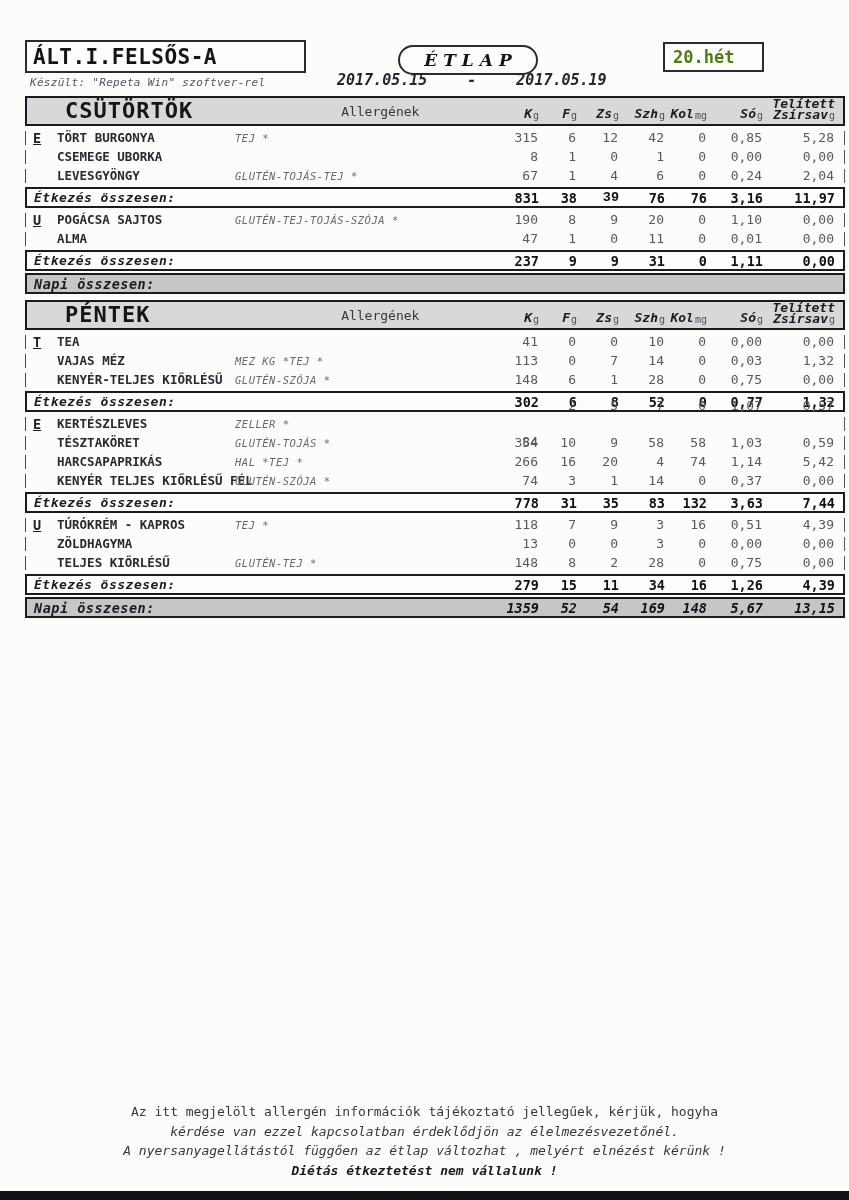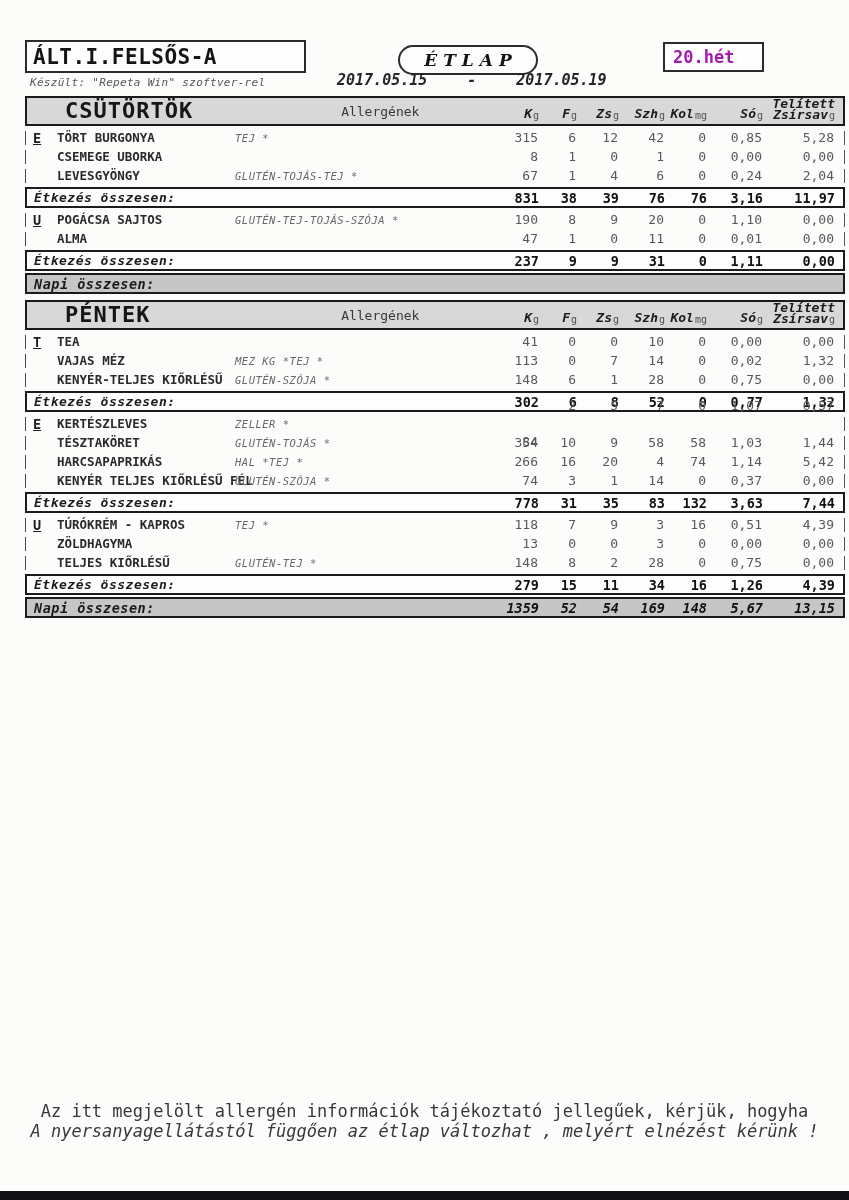--- a/index.html
+++ b/index.html
@@ -31,21 +31,21 @@
     border: 2.5px solid #2b2b2e; border-radius: 16px; background: #fdfdfd;
     display: flex; align-items: center; justify-content: center;
     font-family: "DejaVu Serif", "Liberation Serif", serif;
     font-size: 17px; font-weight: bold; font-style: italic;
     letter-spacing: 6px; color: #141417; padding-left: 6px;
   }
   .weekbox {
     position: absolute; left: 663px; top: 42px; width: 101px; height: 30px;
     border: 2px solid #2b2b2e; background: #fdfdfd;
     display: flex; align-items: center; padding-left: 8px;
-    font-size: 17px; font-weight: bold; color: #a21caf; white-space: nowrap;
+    font-size: 17px; font-weight: bold; color: #4d7c0f; white-space: nowrap;
   }
   .credit {
     position: absolute; left: 30px; top: 76px;
     font-size: 11px; font-style: italic; color: #55555a; letter-spacing: .3px; white-space: nowrap;
   }
   .dates {
     position: absolute; left: 337px; top: 71px;
     font-size: 15px; font-weight: bold; font-style: italic; color: #26262a;
     display: flex; white-space: nowrap;
   }
@@ -101,21 +101,21 @@
     color: #1b1b1e; letter-spacing: .5px; white-space: nowrap;
   }
   .total-row .ncell { font-weight: bold; font-size: 13.5px; color: #111114; }
   .day-total { background: #c6c6c6; margin-bottom: 6px; gap: 24px; }
   .day-total .ncell { font-style: italic; }
   .day-total .tlabel { font-size: 13.5px; }
 
   
   .footer {
     position: absolute; left: 0; top: 1102px; width: 100%;
-    text-align: center; font-size: 17px; color: #37373b; line-height: 19.5px;
+    text-align: center; font-size: 13px; color: #37373b; line-height: 19.5px;
   }
   .footer .l2, .footer .l3 { font-style: italic; }
   .footer .l4 { font-style: italic; font-weight: bold; color: #1a1a1d; }
   .scan-edge {
     position: absolute; left: 0; top: 1191px; width: 100%; height: 9px;
     background: #121214;
   }
 </style>
 </head>
 <body>
@@ -226,21 +226,21 @@
             <span class="ncell" style="width: 56px;">0,24</span>
             <span class="ncell" style="width: 72px;">2,04</span>
           </div>
           <span class="rpipe"></span>
         </div>
         <div class="total-row">
           <span class="tlabel">Étkezés összesen:</span>
           <div class="nums">
             <span class="ncell" style="width: 66px;">831</span>
             <span class="ncell" style="width: 38px;">38</span>
-            <span class="ncell" style="width: 42px;">39</span>
+            <span class="ncell" style="width: 42px; font-family: Liberation Mono, monospace;">39</span>
             <span class="ncell" style="width: 46px;">76</span>
             <span class="ncell" style="width: 42px;">76</span>
             <span class="ncell" style="width: 56px;">3,16</span>
             <span class="ncell" style="width: 72px;">11,97</span>
           </div>
         </div>
         <div class="item-row">
           <span class="lpipe"></span>
           <span class="code u">U</span>
           <span class="iname">POGÁCSA SAJTOS</span>
@@ -343,21 +343,21 @@
           <span class="lpipe"></span>
           <span class="code"></span>
           <span class="iname">VAJAS MÉZ</span>
           <span class="iallerg">MEZ KG *TEJ *</span>
           <div class="nums">
             <span class="ncell" style="width: 66px;">113</span>
             <span class="ncell" style="width: 38px;">0</span>
             <span class="ncell" style="width: 42px;">7</span>
             <span class="ncell" style="width: 46px;">14</span>
             <span class="ncell" style="width: 42px;">0</span>
-            <span class="ncell" style="width: 56px;">0,02</span>
+            <span class="ncell" style="width: 56px;">0,03</span>
             <span class="ncell" style="width: 72px;">1,32</span>
           </div>
           <span class="rpipe"></span>
         </div>
         <div class="item-row">
           <span class="lpipe"></span>
           <span class="code"></span>
           <span class="iname">KENYÉR-TELJES KIŐRLÉSŰ</span>
           <span class="iallerg">GLUTÉN-SZÓJA *</span>
           <div class="nums">
@@ -404,21 +404,21 @@
           <span class="code"></span>
           <span class="iname">TÉSZTAKÖRET</span>
           <span class="iallerg">GLUTÉN-TOJÁS *</span>
           <div class="nums">
             <span class="ncell" style="width: 66px;">354</span>
             <span class="ncell" style="width: 38px;">10</span>
             <span class="ncell" style="width: 42px;">9</span>
             <span class="ncell" style="width: 46px;">58</span>
             <span class="ncell" style="width: 42px;">58</span>
             <span class="ncell" style="width: 56px;">1,03</span>
-            <span class="ncell" style="width: 72px;">1,44</span>
+            <span class="ncell" style="width: 72px;">0,59</span>
           </div>
           <span class="rpipe"></span>
         </div>
         <div class="item-row">
           <span class="lpipe"></span>
           <span class="code"></span>
           <span class="iname">HARCSAPAPRIKÁS</span>
           <span class="iallerg">HAL *TEJ *</span>
           <div class="nums">
             <span class="ncell" style="width: 66px;">266</span>
@@ -528,17 +528,19 @@
             <span class="ncell" style="width: 42px;">148</span>
             <span class="ncell" style="width: 56px;">5,67</span>
             <span class="ncell" style="width: 72px;">13,15</span>
           </div>
         </div>
       </div>
     </div>
 
   <div class="footer">
     <div class="l1">Az itt megjelölt allergén információk tájékoztató jellegűek, kérjük, hogyha</div>
+    <div class="l2">kérdése van ezzel kapcsolatban érdeklődjön az élelmezésvezetőnél.</div>
     <div class="l3">A nyersanyagellátástól függően az étlap változhat , melyért elnézést kérünk !</div>
+    <div class="l4">Diétás étkeztetést nem vállalunk !</div>
   </div>
 
   <div class="scan-edge"></div>
 </div>
 
 </body></html>

